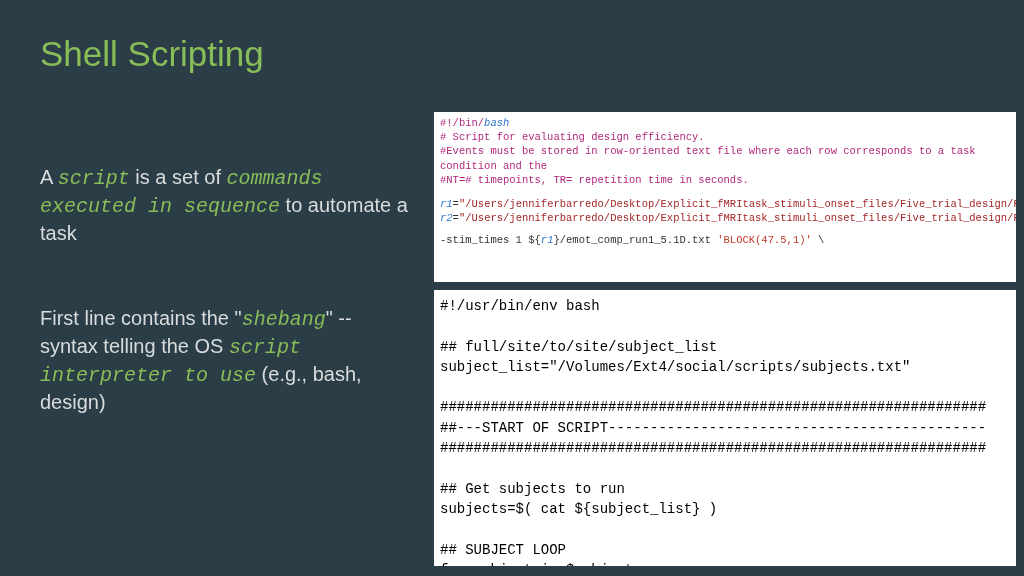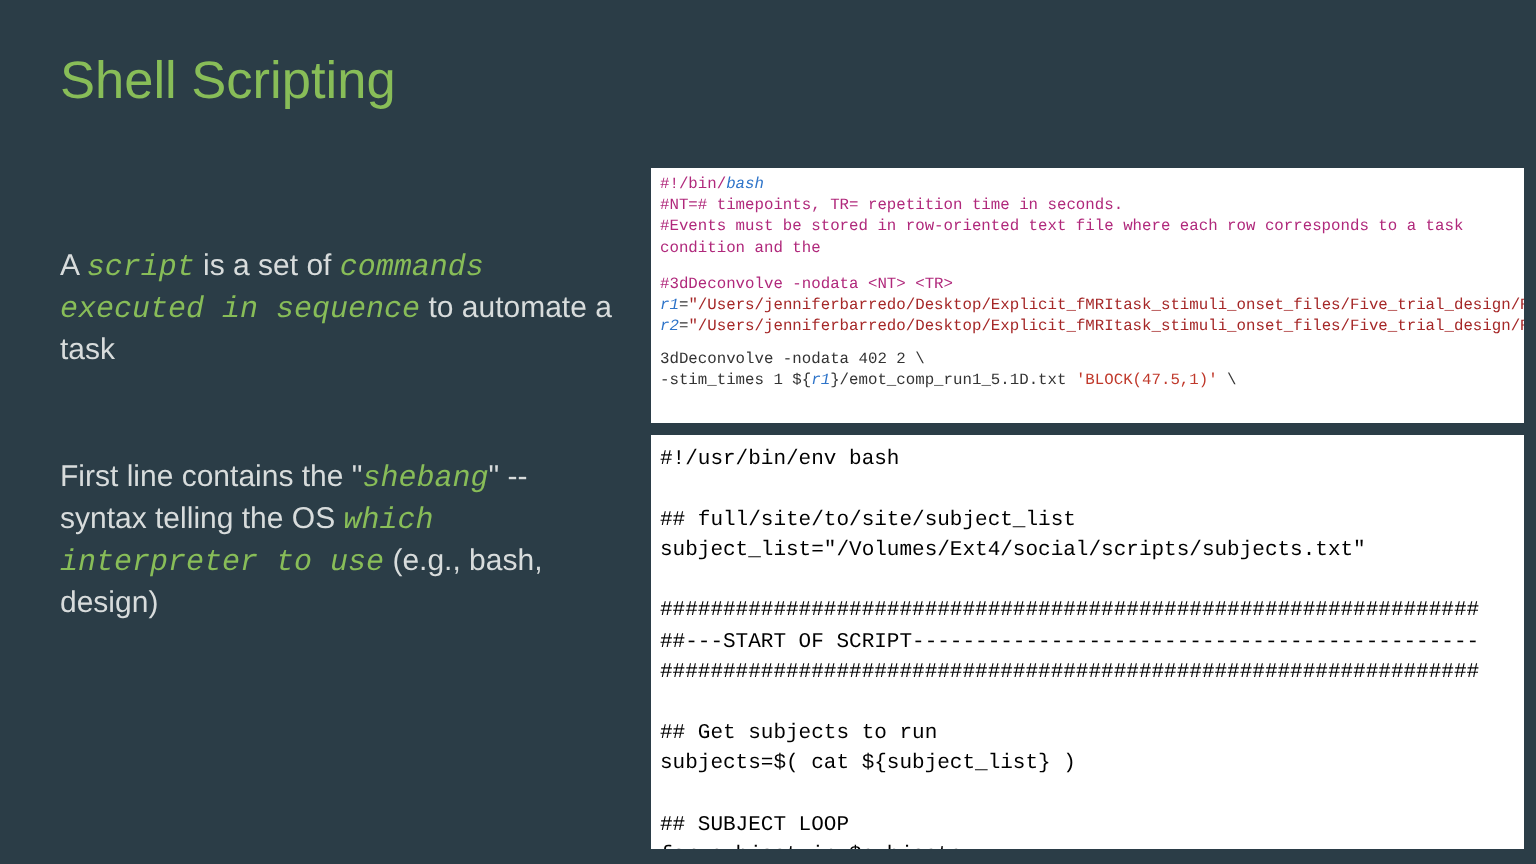--- a/index.html
+++ b/index.html
@@ -88,34 +88,33 @@
 </head>
 <body>
 
 <div class="title">Shell Scripting</div>
 
 <div class="left-col">
   <div class="para1">
     <span>A </span><span class="em">script</span><span> is a set of </span><span class="em">commands executed in sequence</span><span> to automate a task</span>
   </div>
   <div class="para2">
-    <span>First line contains the "</span><span class="em">shebang</span><span>" -- syntax telling the OS </span><span class="em">which interpreter to use</span><span> (e.g., bash, design)</span>
+    <span>First line contains the "</span><span class="em">shebang</span><span>" -- syntax telling the OS </span><span class="em">script interpreter to use</span><span> (e.g., bash, design)</span>
   </div>
 </div>
 
 <div class="code-top">
   <div><span class="mag">#!/bin/</span><span class="blue">bash</span></div>
+  <div class="mag"># Script for evaluating design efficiency.</div>
+  <div class="mag">#Events must be stored in row-oriented text file where each row corresponds to a task condition and the</div>
   <div class="mag">#NT=# timepoints, TR= repetition time in seconds.</div>
-  <div class="mag">#Events must be stored in row-oriented text file where each row corresponds to a task condition and the</div>
   <div style="height:10px"></div>
-  <div class="mag">#3dDeconvolve  -nodata &lt;NT&gt; &lt;TR&gt;</div>
   <div><span class="blue">r1</span><span>=</span><span class="darkred">"/Users/jenniferbarredo/Desktop/Explicit_fMRItask_stimuli_onset_files/Five_trial_design/Run1_5trial"</span></div>
   <div><span class="blue">r2</span><span>=</span><span class="darkred">"/Users/jenniferbarredo/Desktop/Explicit_fMRItask_stimuli_onset_files/Five_trial_design/Run2_5trial"</span></div>
   <div style="height:8px"></div>
-  <div>3dDeconvolve -nodata 402 2 \</div>
   <div><span>            -stim_times 1 ${</span><span class="blue">r1</span><span>}/emot_comp_run1_5.1D.txt </span><span class="red">'BLOCK(47.5,1)'</span><span> \</span></div>
 
 </div>
 
 <div class="code-bottom"><span>#!/usr/bin/env bash</span>
 <span></span>
 <span>## full/site/to/site/subject_list</span>
 <span>subject_list="/Volumes/Ext4/social/scripts/subjects.txt"</span>
 <span></span>
 <span>#################################################################</span>

